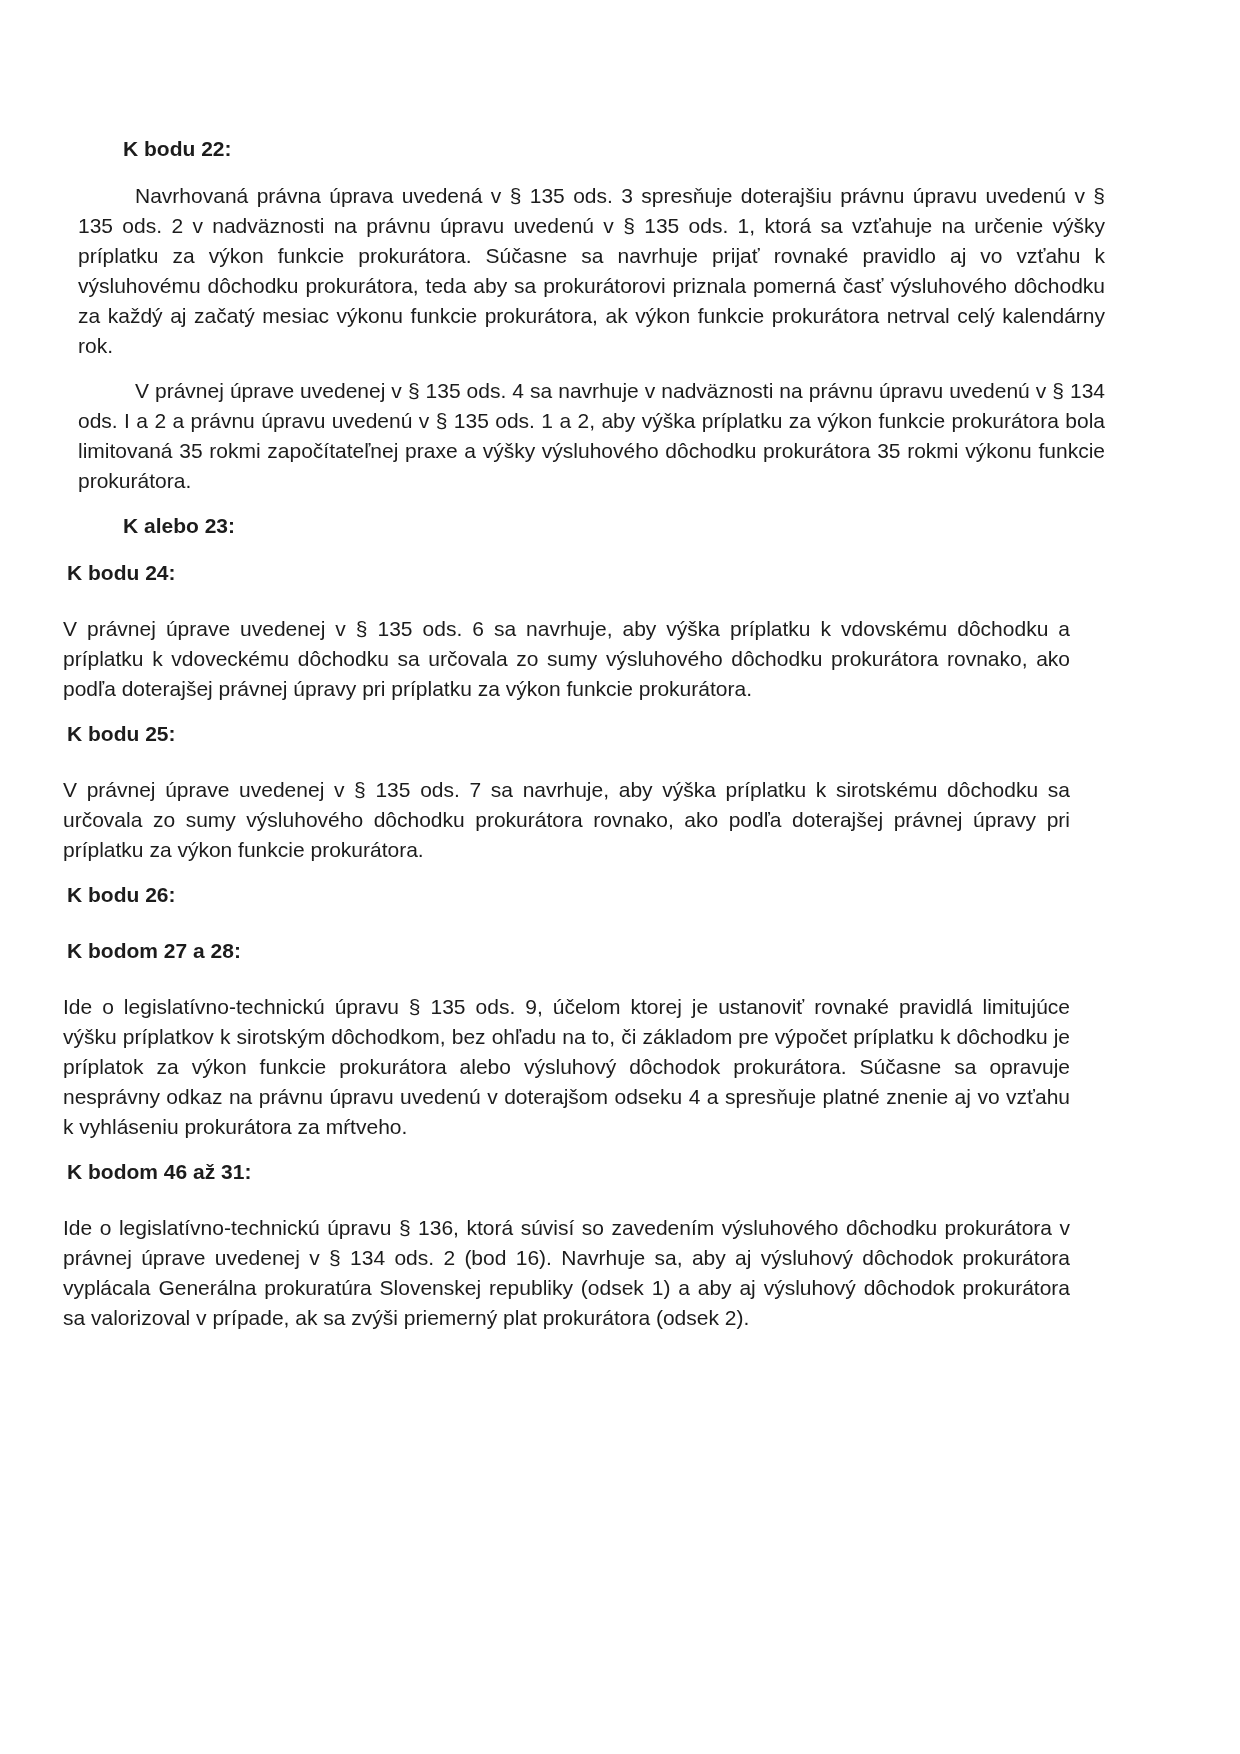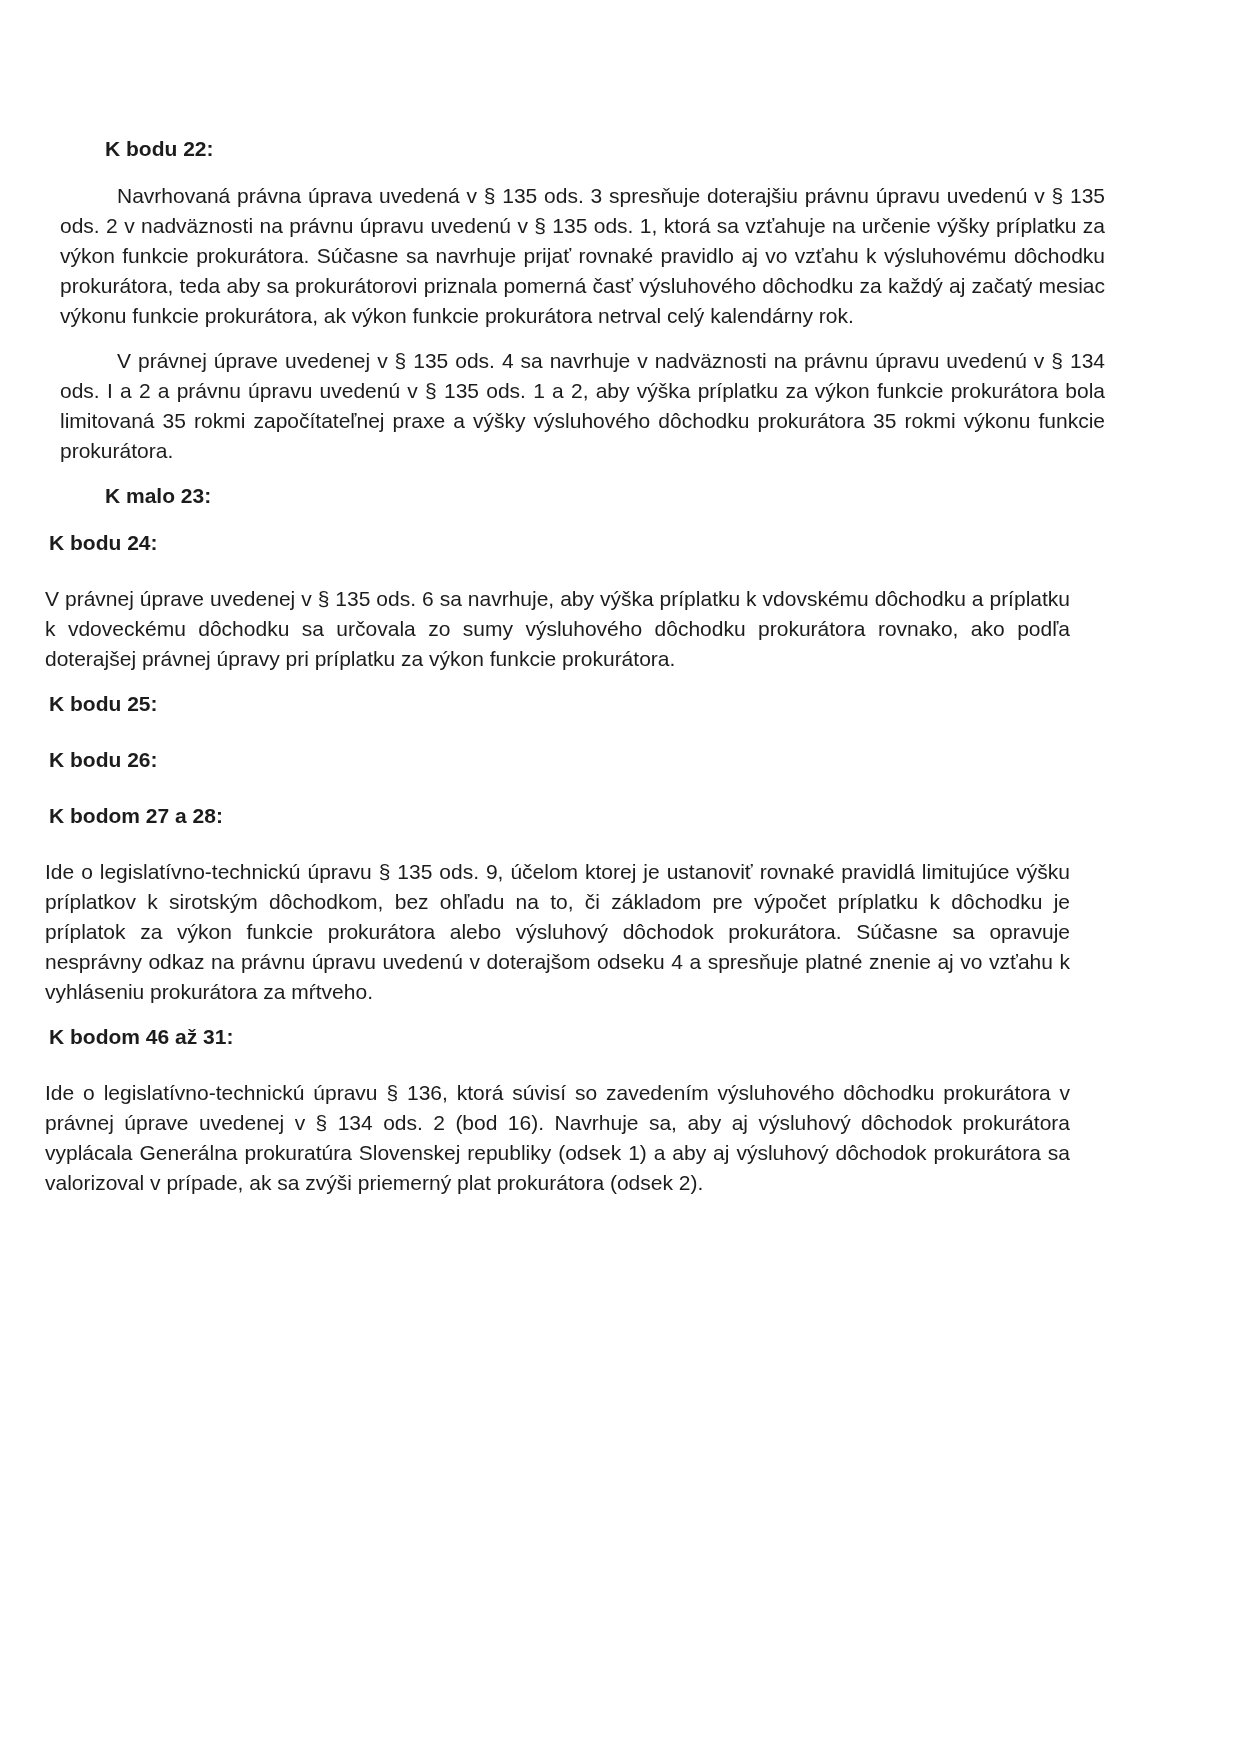--- a/index.html
+++ b/index.html
@@ -6,21 +6,21 @@
     margin: 0;
     padding: 0;
     background: #ffffff;
   }
   .page {
     position: relative;
     width: 1240px;
     height: 1754px;
     background: #ffffff;
     box-sizing: border-box;
-    padding: 134px 135px 80px 45px;
+    padding: 134px 135px 80px 63px;
     font-family: "Liberation Sans", sans-serif;
     font-size: 21px;
     line-height: 30px;
     color: #1c1c1c;
     overflow: hidden;
   }
   .section-heading {
     font-weight: bold;
     margin: 0 0 17px 0;
   }
@@ -53,30 +53,31 @@
 
 <div class="page">
 
   <div class="section section--indented">
     <div class="section-heading">K bodu 22:</div>
     <p class="paragraph">Navrhovaná právna úprava uvedená v § 135 ods. 3 spresňuje doterajšiu právnu úpravu uvedenú v § 135 ods. 2 v nadväznosti na právnu úpravu uvedenú v § 135 ods. 1, ktorá sa vzťahuje na určenie výšky príplatku za výkon funkcie prokurátora. Súčasne sa navrhuje prijať rovnaké pravidlo aj vo vzťahu k výsluhovému dôchodku prokurátora, teda aby sa prokurátorovi priznala pomerná časť výsluhového dôchodku za každý aj začatý mesiac výkonu funkcie prokurátora, ak výkon funkcie prokurátora netrval celý kalendárny rok.</p>
     <p class="paragraph">V právnej úprave uvedenej v § 135 ods. 4 sa navrhuje v nadväznosti na právnu úpravu uvedenú v § 134 ods. I a 2 a právnu úpravu uvedenú v § 135 ods. 1 a 2, aby výška príplatku za výkon funkcie prokurátora bola limitovaná 35 rokmi započítateľnej praxe a výšky výsluhového dôchodku prokurátora 35 rokmi výkonu funkcie prokurátora.</p>
   </div>
 
   <div class="section section--indented">
-    <div class="section-heading">K malo 23:</div>
+    <div class="section-heading">K alebo 23:</div>
   </div>
 
   <div class="section section--flush">
     <div class="section-heading">K bodu 24:</div>
     <p class="paragraph">V právnej úprave uvedenej v § 135 ods. 6 sa navrhuje, aby výška príplatku k vdovskému dôchodku a príplatku k vdoveckému dôchodku sa určovala zo sumy výsluhového dôchodku prokurátora rovnako, ako podľa doterajšej právnej úpravy pri príplatku za výkon funkcie prokurátora.</p>
   </div>
 
   <div class="section section--flush">
     <div class="section-heading">K bodu 25:</div>
+    <p class="paragraph">V právnej úprave uvedenej v § 135 ods. 7 sa navrhuje, aby výška príplatku k sirotskému dôchodku sa určovala zo sumy výsluhového dôchodku prokurátora rovnako, ako podľa doterajšej právnej úpravy pri príplatku za výkon funkcie prokurátora.</p>
   </div>
 
   <div class="section section--flush">
     <div class="section-heading">K bodu 26:</div>
   </div>
 
   <div class="section section--flush">
     <div class="section-heading">K bodom 27 a 28:</div>
     <p class="paragraph">Ide o legislatívno-technickú úpravu § 135 ods. 9, účelom ktorej je ustanoviť rovnaké pravidlá limitujúce výšku príplatkov k sirotským dôchodkom, bez ohľadu na to, či základom pre výpočet príplatku k dôchodku je príplatok za výkon funkcie prokurátora alebo výsluhový dôchodok prokurátora. Súčasne sa opravuje nesprávny odkaz na právnu úpravu uvedenú v doterajšom odseku 4 a spresňuje platné znenie aj vo vzťahu k vyhláseniu prokurátora za mŕtveho.</p>
   </div>

